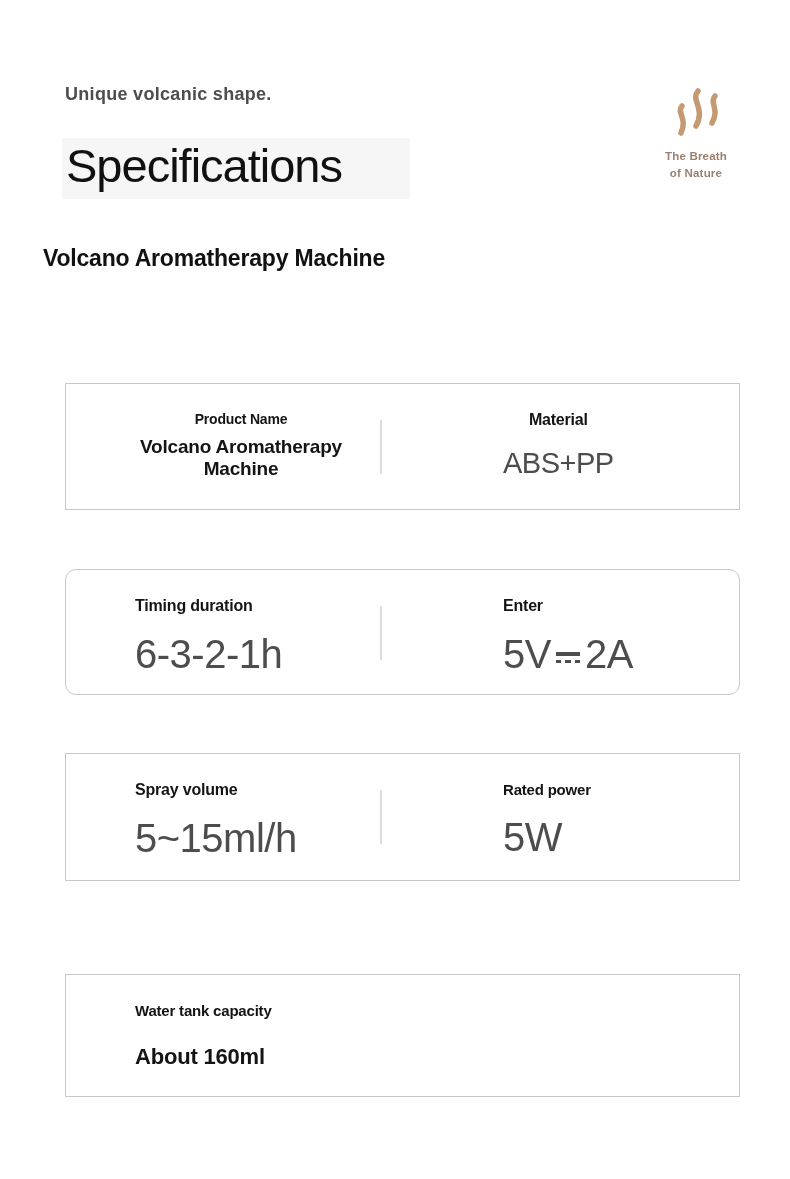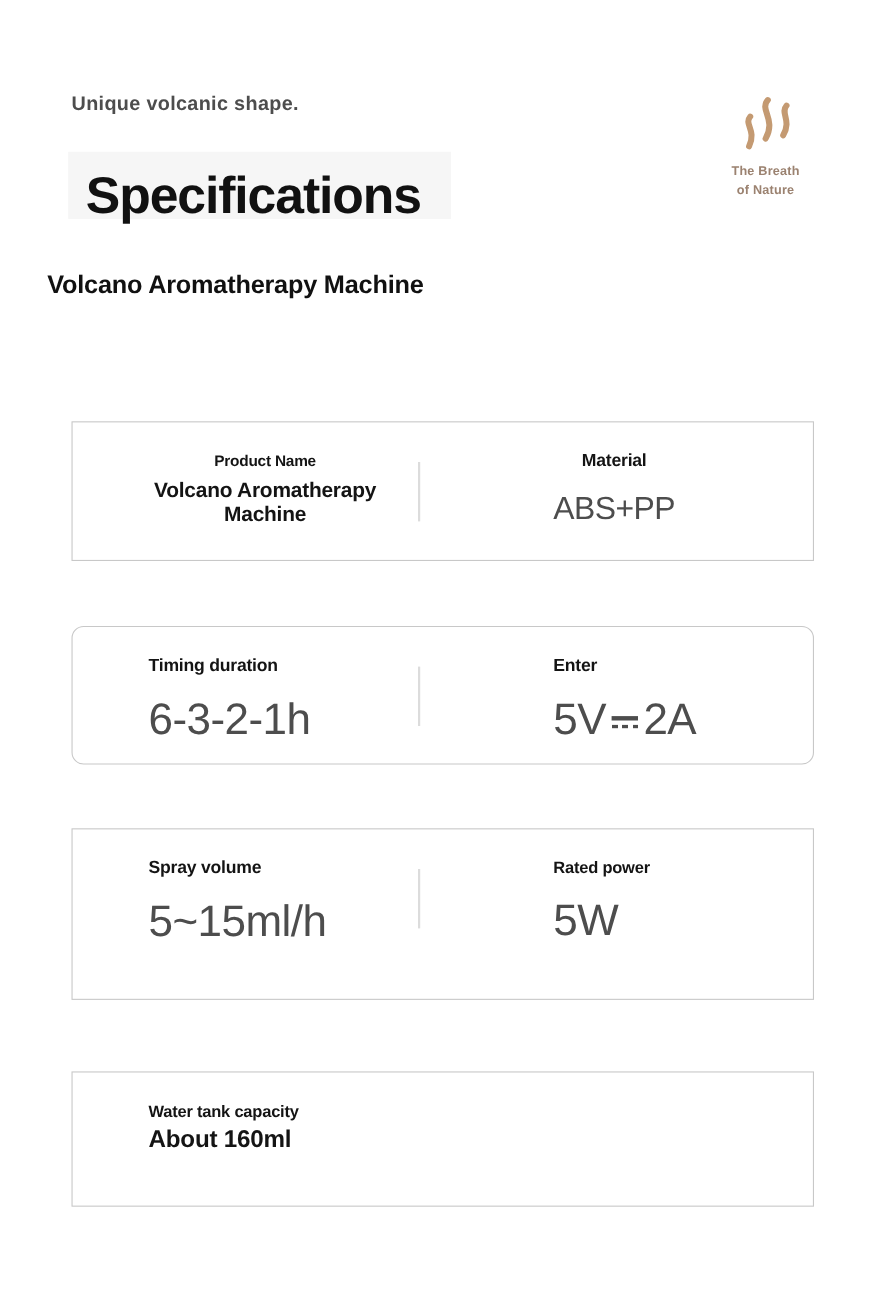--- a/index.html
+++ b/index.html
@@ -31,23 +31,23 @@
     left: 62px;
     top: 138px;
     width: 348px;
     height: 61px;
     background: var(--title-highlight, #f6f6f6);
   }
   .page-title {
     position: absolute;
     left: 62px;
     top: 133px;
-    margin: 16px;
+    margin: 4px;
     font-size: 47px;
-    font-weight: 700;
+    font-weight: 400;
     letter-spacing: -1px;
     color: var(--heading-text, #111111);
     line-height: 1.25;
   }
   .subtitle {
     position: absolute;
     left: 43px;
     top: 245px;
     margin: 0;
     font-size: 23px;
@@ -81,21 +81,21 @@
   .card {
     position: absolute;
     left: 65px;
     width: 675px;
     box-sizing: border-box;
     border: 1px solid var(--card-border, #c8c8c8);
     background: #ffffff;
   }
   .card-1 { top: 383px; height: 127px; text-align: center; }
   .card-2 { top: 569px; height: 126px; border-radius: 11px; }
-  .card-3 { top: 753px; height: 156px; }
+  .card-3 { top: 753px; height: 128px; }
   .card-4 { top: 974px; height: 123px; }
 
   .cell-left  { position: absolute; left: 69px;  top: 27px; }
   .cell-right { position: absolute; left: 437px; top: 27px; }
 
   .vdivider {
     position: absolute;
     left: 314px;
     top: 36px;
     width: 2px;
@@ -129,21 +129,21 @@
     width: 212px;
     white-space: normal;
     margin-top: 9px;
     letter-spacing: -0.2px;
   }
   .card-1 .cell-right .spec-value { font-size: 29px; margin-top: 18px; }
   .card-4 .cell-left .spec-value {
     font-size: 22px;
     font-weight: 700;
     color: var(--label-text, #141414);
-    margin-top: 4px;
+    margin-top: 25px;
     letter-spacing: -0.2px;
   }
 
   
   .dc-icon {
     display: inline-block;
     width: 24px;
     margin: 0 5px;
     vertical-align: 5px;
   }

